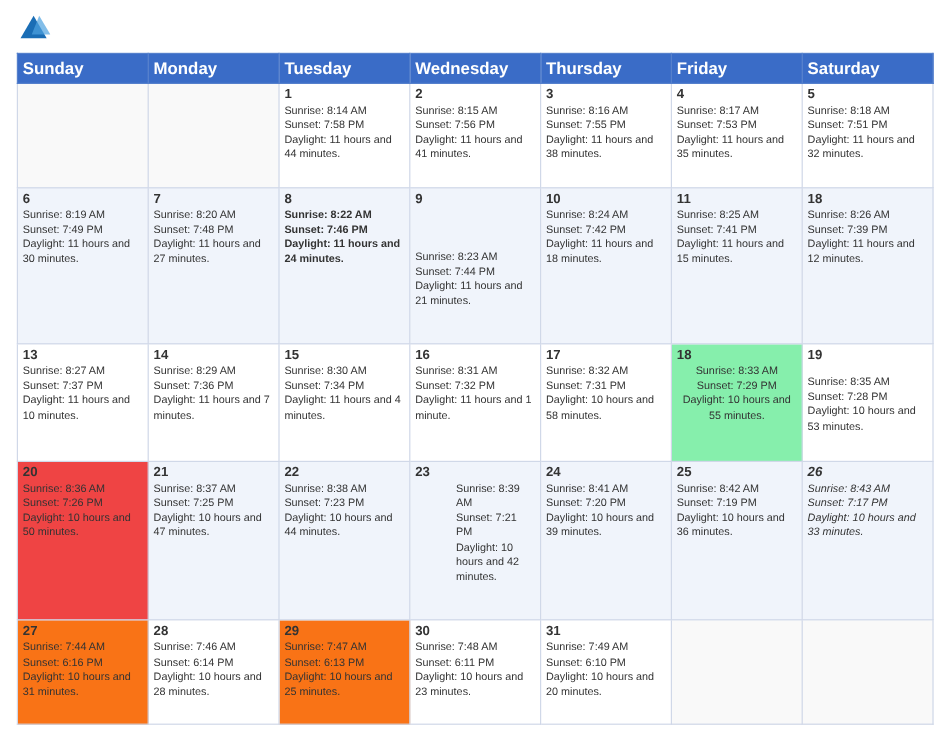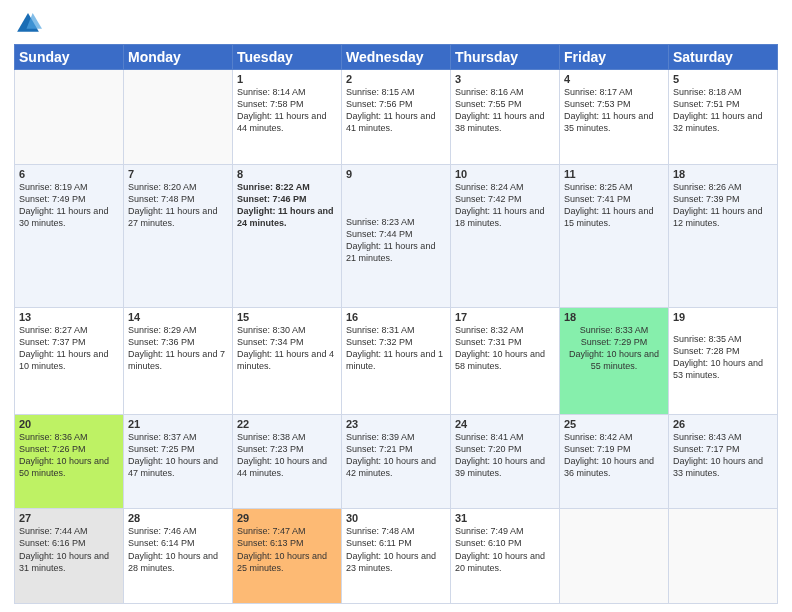--- a/index.html
+++ b/index.html
@@ -248,77 +248,77 @@
 Daylight: 10 hours and 55 minutes.</div>
           </td>
           <td style="background: rgb(255, 255, 255);">
             <span class="day-num">19</span>
             <div class="day-info" style="white-space: pre-line; margin-top: 10px;">Sunrise: 8:35 AM
 Sunset: 7:28 PM
 Daylight: 10 hours and 53 minutes.</div>
           </td>
         </tr>
         <tr>
-          <td style="background: #bef264; margin-left: 12px;">
+          <td style="background: #ef4444; margin-left: 12px;">
             <span class="day-num">20</span>
             <div class="day-info" style="white-space: pre-line;">Sunrise: 8:36 AM
 Sunset: 7:26 PM
 Daylight: 10 hours and 50 minutes.</div>
           </td>
           <td style="background: rgb(240, 244, 251);">
             <span class="day-num">21</span>
             <div class="day-info" style="white-space: pre-line;">Sunrise: 8:37 AM
 Sunset: 7:25 PM
 Daylight: 10 hours and 47 minutes.</div>
           </td>
           <td style="background: rgb(240, 244, 251); margin-left: 26px;">
             <span class="day-num">22</span>
             <div class="day-info" style="white-space: pre-line;">Sunrise: 8:38 AM
 Sunset: 7:23 PM
 Daylight: 10 hours and 44 minutes.</div>
           </td>
           <td style="background: rgb(240, 244, 251);">
             <span class="day-num">23</span>
-            <div class="day-info" style="white-space: pre-line;">Sunrise: 8:39 AM
+            <div class="day-info" style="white-space: pre-line; margin-left: 34px;">Sunrise: 8:39 AM
 Sunset: 7:21 PM
 Daylight: 10 hours and 42 minutes.</div>
           </td>
           <td style="background: rgb(240, 244, 251);">
             <span class="day-num">24</span>
             <div class="day-info" style="white-space: pre-line;">Sunrise: 8:41 AM
 Sunset: 7:20 PM
 Daylight: 10 hours and 39 minutes.</div>
           </td>
           <td style="background: rgb(240, 244, 251);">
             <span class="day-num">25</span>
             <div class="day-info" style="white-space: pre-line;">Sunrise: 8:42 AM
 Sunset: 7:19 PM
 Daylight: 10 hours and 36 minutes.</div>
           </td>
-          <td style="background: rgb(240, 244, 251);">
+          <td style="background: rgb(240, 244, 251); font-style: italic;">
             <span class="day-num">26</span>
             <div class="day-info" style="white-space: pre-line;">Sunrise: 8:43 AM
 Sunset: 7:17 PM
 Daylight: 10 hours and 33 minutes.</div>
           </td>
         </tr>
         <tr>
-          <td style="background: #e5e5e5; margin-left: 20px;">
+          <td style="background: #f97316; margin-left: 20px;">
             <span class="day-num">27</span>
             <div class="day-info" style="white-space: pre-line;">Sunrise: 7:44 AM
 Sunset: 6:16 PM
 Daylight: 10 hours and 31 minutes.</div>
           </td>
           <td style="background: rgb(255, 255, 255);">
             <span class="day-num">28</span>
             <div class="day-info" style="white-space: pre-line;">Sunrise: 7:46 AM
 Sunset: 6:14 PM
 Daylight: 10 hours and 28 minutes.</div>
           </td>
-          <td style="background: #fdba74; margin-top: 37px;">
+          <td style="background: #f97316; margin-top: 37px;">
             <span class="day-num">29</span>
             <div class="day-info" style="white-space: pre-line;">Sunrise: 7:47 AM
 Sunset: 6:13 PM
 Daylight: 10 hours and 25 minutes.</div>
           </td>
           <td style="background: rgb(255, 255, 255);">
             <span class="day-num">30</span>
             <div class="day-info" style="white-space: pre-line;">Sunrise: 7:48 AM
 Sunset: 6:11 PM
 Daylight: 10 hours and 23 minutes.</div>

